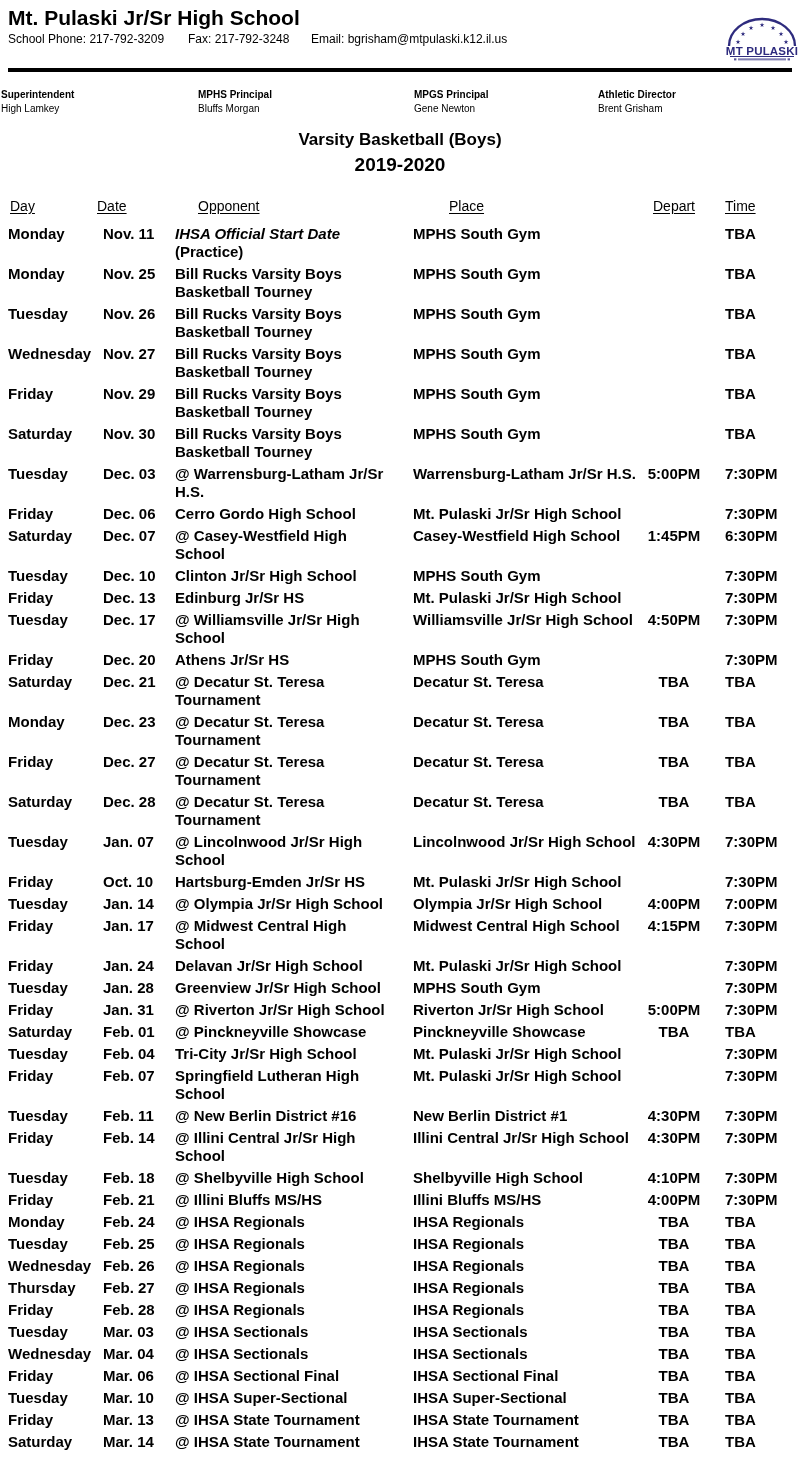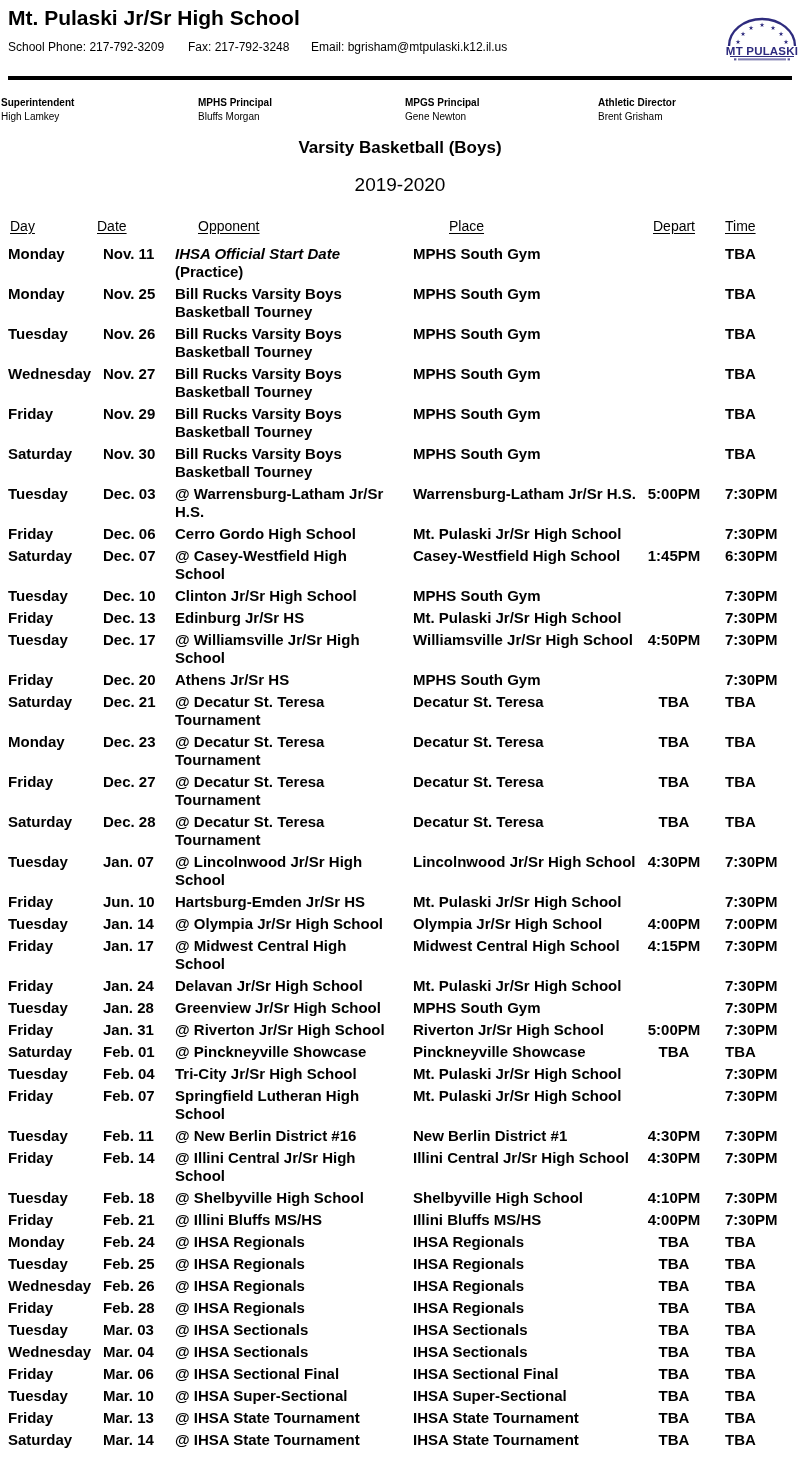--- a/index.html
+++ b/index.html
@@ -6,35 +6,35 @@
   html,body { margin:0; padding:0; }
   body {
     width:800px; height:1459px; overflow:hidden;
     background:#ffffff; color:#000000;
     font-family:"Liberation Sans","DejaVu Sans",sans-serif;
   }
   .header { position:relative; padding:6px 8px 0 8px; }
   .school-name { font-size:21px; font-weight:700; margin:0; line-height:24px; }
   .addr-line { display:flex; font-size:12px; line-height:14px; margin-top:3px; }
   .addr-street { width:85px; }
-  .contact-line { display:flex; font-size:12px; line-height:14px; margin-top:10px; }
+  .contact-line { display:flex; font-size:12px; line-height:14px; margin-top:2px; }
   .contact-phone { width:180px; }
   .contact-fax { width:123px; }
   .logo { position:absolute; top:16px; right:2px; width:72px; height:46px; }
   .rule { height:4px; background:#000; margin:22px 8px 0 8px; }
   .officials { position:relative; margin:16px 8px 0 1px; height:32px; font-size:10px; line-height:14px; }
   .official { position:absolute; top:0; }
   .official:nth-child(1){ left:0; }
   .official:nth-child(2){ left:197px; }
-  .official:nth-child(3){ left:404px; }
+  .official:nth-child(3){ left:413px; }
   .official:nth-child(4){ left:597px; }
   .official-title { font-weight:700; }
   .official-name { font-weight:400; }
   .doc-title { text-align:center; font-size:17px; font-weight:700; line-height:24px; margin-top:8px; }
-  .season { text-align:center; font-size:19px; font-weight:400; line-height:22px; margin-top:14px; }
+  .season { text-align:center; font-size:19px; font-weight:700; line-height:22px; margin-top:2px; }
   table.schedule { border-collapse:collapse; table-layout:fixed; width:784px; margin:22px 8px 0 8px; }
   col.c-day{ width:89px; } col.c-date{ width:78px; } col.c-opp{ width:238px; }
   col.c-place{ width:225px; } col.c-depart{ width:72px; } col.c-time{ width:82px; }
   th { font-weight:400; font-size:14px; text-align:left; vertical-align:top; padding:0 0 11px 0; }
   th span { text-decoration:underline; text-underline-offset:2px; }
   th.h-day { padding-left:2px; }
   th.h-opp { padding-left:23px; }
   th.h-place { padding-left:36px; }
   th.h-depart { text-align:center; padding-left:0; }
   th.h-time { padding-left:15px; }
@@ -308,21 +308,21 @@
         <td class="col-opp">
           <div>@ Lincolnwood Jr/Sr High</div>
           <div>School</div>
         </td>
         <td class="col-place">Lincolnwood Jr/Sr High School</td>
         <td class="col-depart">4:30PM</td>
         <td class="col-time">7:30PM</td>
       </tr>
       <tr>
         <td class="col-day">Friday</td>
-        <td class="col-date">Jun. 10</td>
+        <td class="col-date">Oct. 10</td>
         <td class="col-opp">
           <div>Hartsburg-Emden Jr/Sr HS</div>
         </td>
         <td class="col-place">Mt. Pulaski Jr/Sr High School</td>
         <td class="col-depart"></td>
         <td class="col-time">7:30PM</td>
       </tr>
       <tr>
         <td class="col-day">Tuesday</td>
         <td class="col-date">Jan. 14</td>
@@ -461,20 +461,30 @@
         <td class="col-opp">
           <div>@ IHSA Regionals</div>
         </td>
         <td class="col-place">IHSA Regionals</td>
         <td class="col-depart">TBA</td>
         <td class="col-time">TBA</td>
       </tr>
       <tr>
         <td class="col-day">Wednesday</td>
         <td class="col-date">Feb. 26</td>
+        <td class="col-opp">
+          <div>@ IHSA Regionals</div>
+        </td>
+        <td class="col-place">IHSA Regionals</td>
+        <td class="col-depart">TBA</td>
+        <td class="col-time">TBA</td>
+      </tr>
+      <tr>
+        <td class="col-day">Thursday</td>
+        <td class="col-date">Feb. 27</td>
         <td class="col-opp">
           <div>@ IHSA Regionals</div>
         </td>
         <td class="col-place">IHSA Regionals</td>
         <td class="col-depart">TBA</td>
         <td class="col-time">TBA</td>
       </tr>
       <tr>
         <td class="col-day">Friday</td>
         <td class="col-date">Feb. 28</td>

